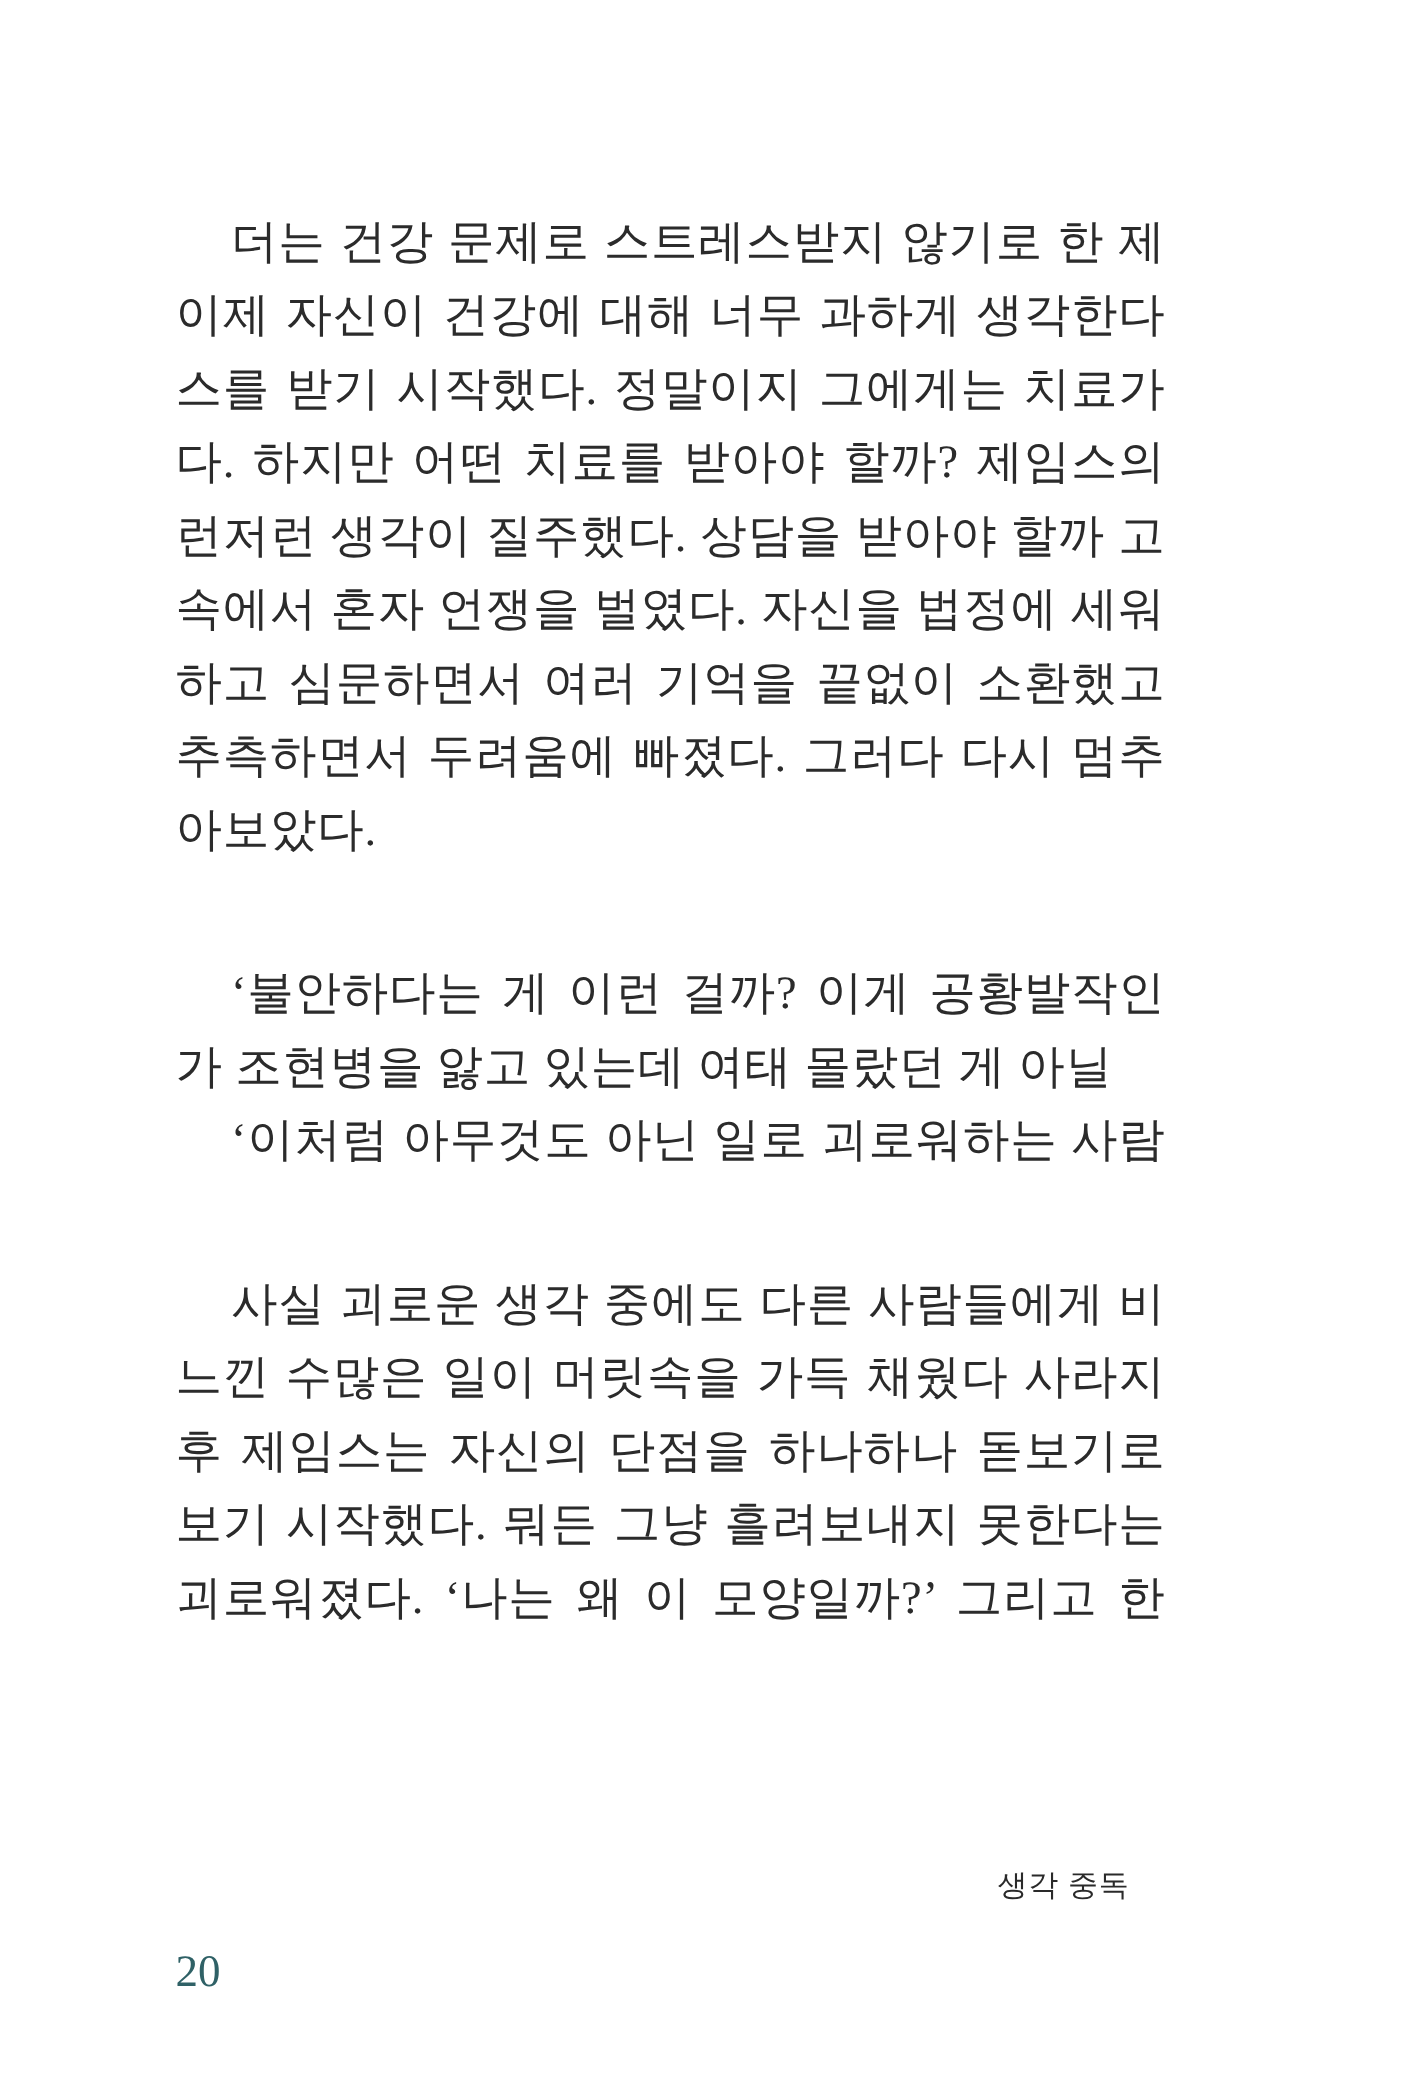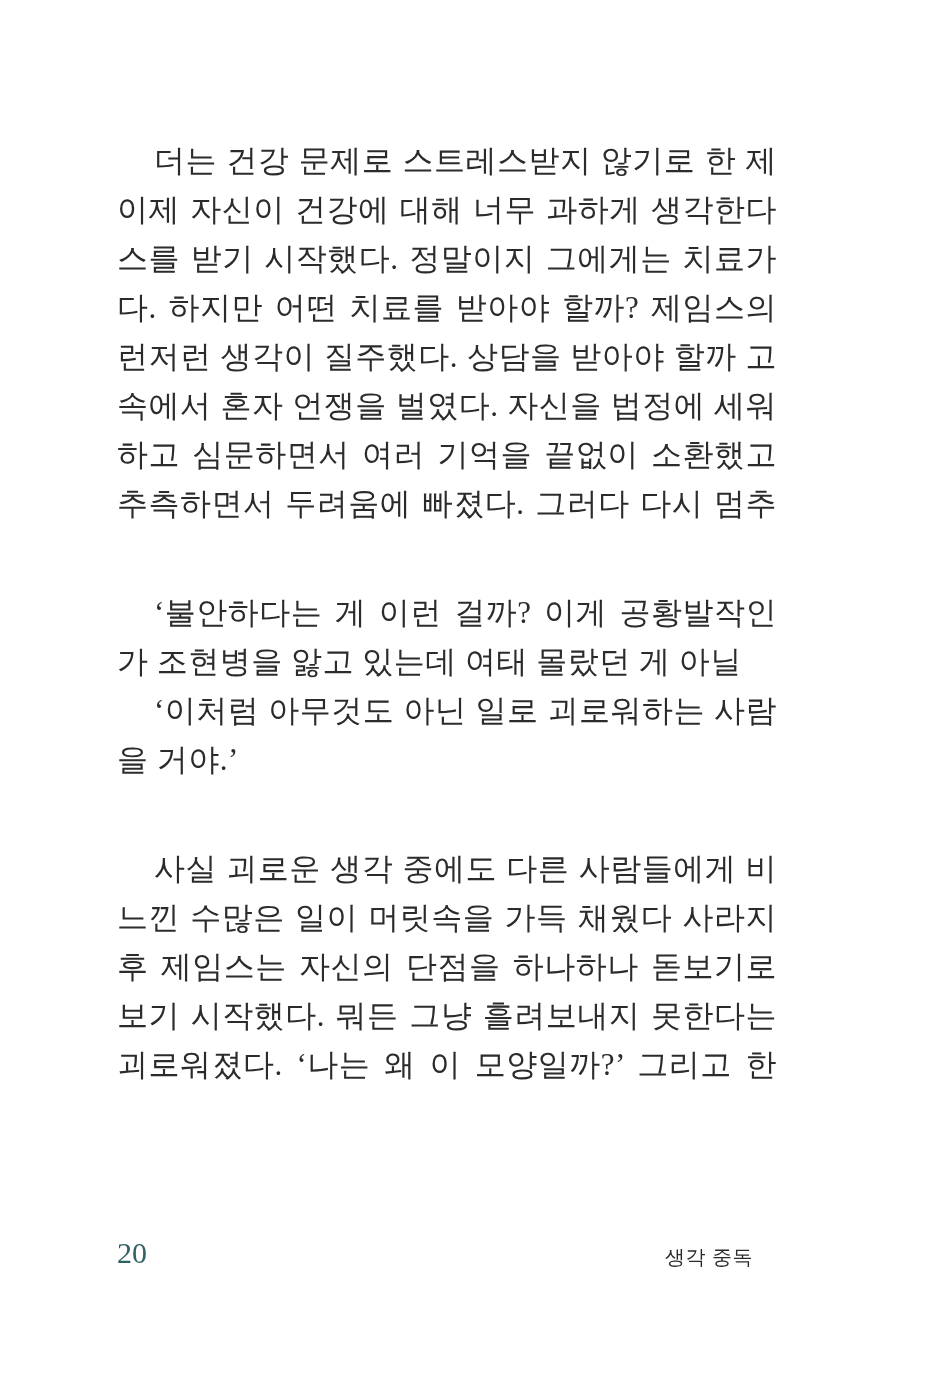--- a/index.html
+++ b/index.html
@@ -42,21 +42,21 @@
   .line.indent {
     text-indent: 37px;
   }
   .line.unjust {
     text-align: left;
     text-align-last: left;
   }
   .footer-page-number {
     position: absolute;
     left: 117px;
-    top: 1235px;
+    top: 1297px;
     font-size: 30px;
     line-height: 36px;
     font-family: "Liberation Serif", "DejaVu Serif", serif;
     color: var(--page-number-color, #2f6166);
   }
   .footer-running-title {
     position: absolute;
     right: 191px;
     top: 1245px;
     font-size: 20px;
@@ -73,28 +73,28 @@
   <div class="text-block" id="text-block">
       <div class="paragraph">
         <div class="line indent">더는 건강 문제로 스트레스받지 않기로 한 제임스는……</div>
         <div class="line">이제 자신이 건강에 대해 너무 과하게 생각한다는 데 스트레</div>
         <div class="line">스를 받기 시작했다. 정말이지 그에게는 치료가 필요한 것 같</div>
         <div class="line">다. 하지만 어떤 치료를 받아야 할까? 제임스의 머릿속으로 이</div>
         <div class="line">런저런 생각이 질주했다. 상담을 받아야 할까 고민하며 마음</div>
         <div class="line">속에서 혼자 언쟁을 벌였다. 자신을 법정에 세워 스스로 변론</div>
         <div class="line">하고 심문하면서 여러 기억을 끝없이 소환했고 계속 무언가를</div>
         <div class="line">추측하면서 두려움에 빠졌다. 그러다 다시 멈추고 자신을 되돌</div>
+        <div class="line unjust">아보았다.</div>
       </div>
       <div class="paragraph gap">
         <div class="line indent">‘불안하다는 게 이런 걸까? 이게 공황발작인가? 아니면 내</div>
         <div class="line unjust">가 조현병을 앓고 있는데 여태 몰랐던 게 아닐까?’</div>
       </div>
       <div class="paragraph">
         <div class="line indent">‘이처럼 아무것도 아닌 일로 괴로워하는 사람은 나밖에 없</div>
-        <div class="line unjust">을 거야.’</div>
       </div>
       <div class="paragraph gap">
         <div class="line indent">사실 괴로운 생각 중에도 다른 사람들에게 비난받았다고</div>
         <div class="line">느낀 수많은 일이 머릿속을 가득 채웠다 사라지곤 했다. 잠시</div>
         <div class="line">후 제임스는 자신의 단점을 하나하나 돋보기로 자세히 들여다</div>
         <div class="line">보기 시작했다. 뭐든 그냥 흘려보내지 못한다는 사실에 다시</div>
         <div class="line">괴로워졌다. ‘나는 왜 이 모양일까?’ 그리고 한 시간가량 고민</div>
       </div>
     </div>
   <span class="footer-page-number">20</span>

